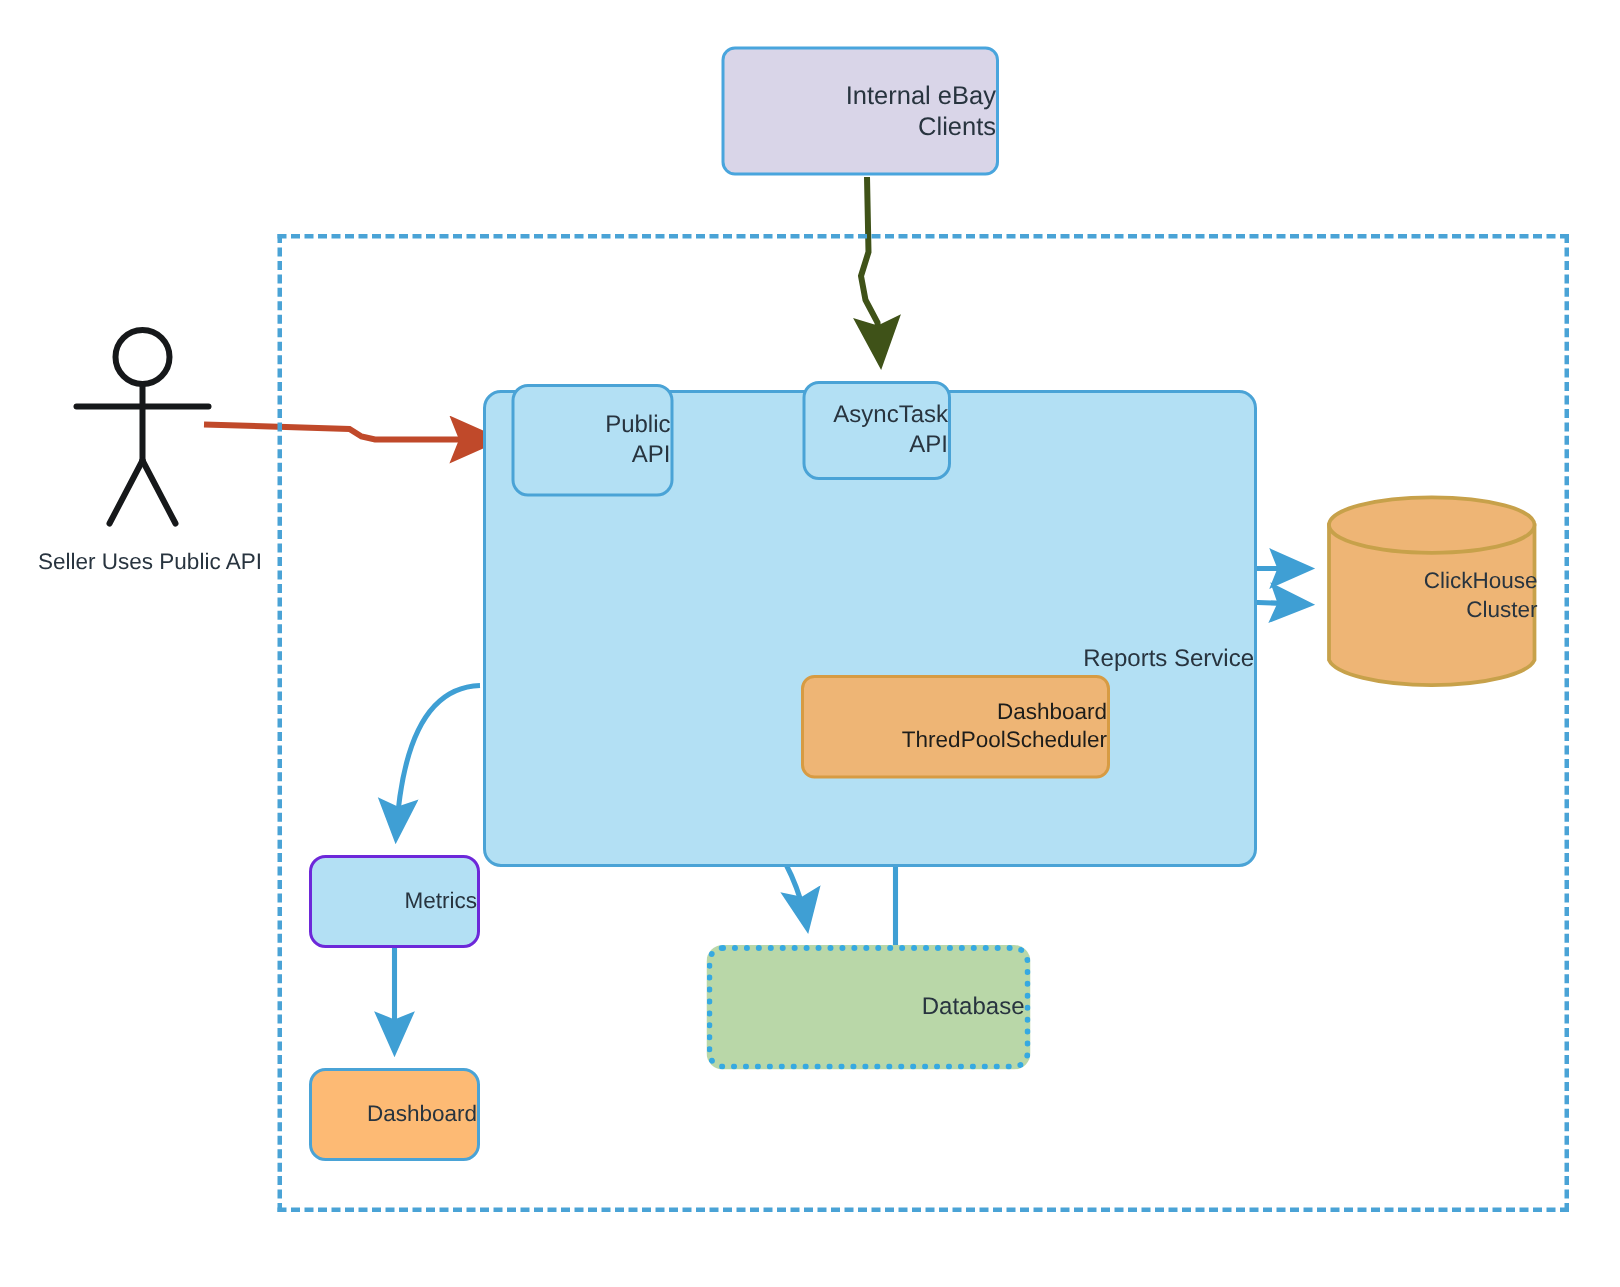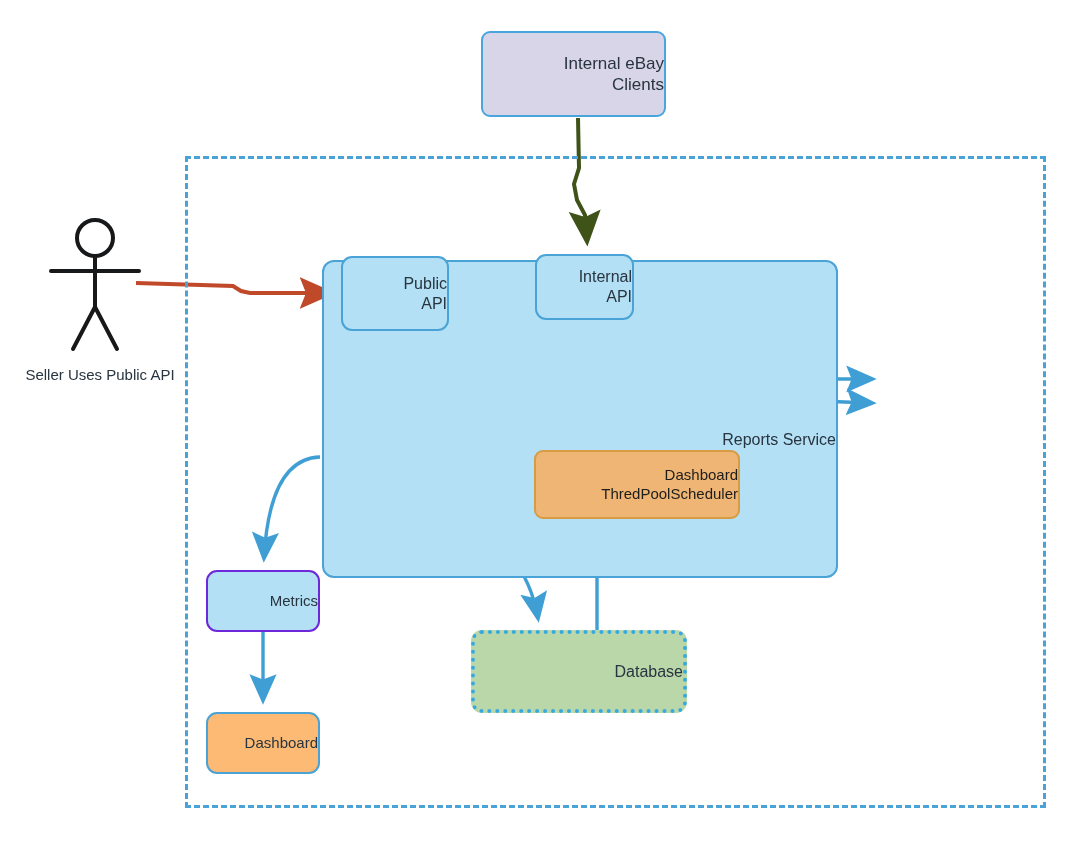--- a/index.html
+++ b/index.html
@@ -201,39 +201,47 @@
   <div class="node n-service">
     <span class="node-label">Reports Service</span>
   </div>
 
   <div class="node n-public-api">
     <span class="node-label">Public
 API</span>
   </div>
 
   <div class="node n-internal-api">
-    <span class="node-label">Internal
+    <span class="node-label">AsyncTask
 API</span>
   </div>
 
   <div class="node n-asynctask">
     <span class="node-label">Dashboard
 ThredPoolScheduler</span>
   </div>
 
   <div class="node n-metrics">
     <span class="node-label">Metrics</span>
   </div>
 
   <div class="node n-dashboard">
     <span class="node-label">Dashboard</span>
   </div>
 
   <div class="node n-database">
     <span class="node-label">Database</span>
   </div>
 
+  <div class="node n-clickhouse">
+    <svg class="cyl-body" viewBox="0 0 141 130" preserveAspectRatio="none" xmlns="http://www.w3.org/2000/svg">
+      <path d="M2,20 L2,110 A69,19 0 0 0 139,110 L139,20 Z" fill="#eeb575" stroke="#c7a14a" stroke-width="2.5"></path>
+      <ellipse cx="70.5" cy="20" rx="68.5" ry="18.5" fill="#eeb575" stroke="#c7a14a" stroke-width="2.5"></ellipse>
+    </svg>
+    <span class="node-label">ClickHouse
+Cluster</span>
+  </div>
 
   <div class="actor-label">
     <span>Seller Uses Public API</span>
   </div>
 
 </div>
 
 </body></html>

